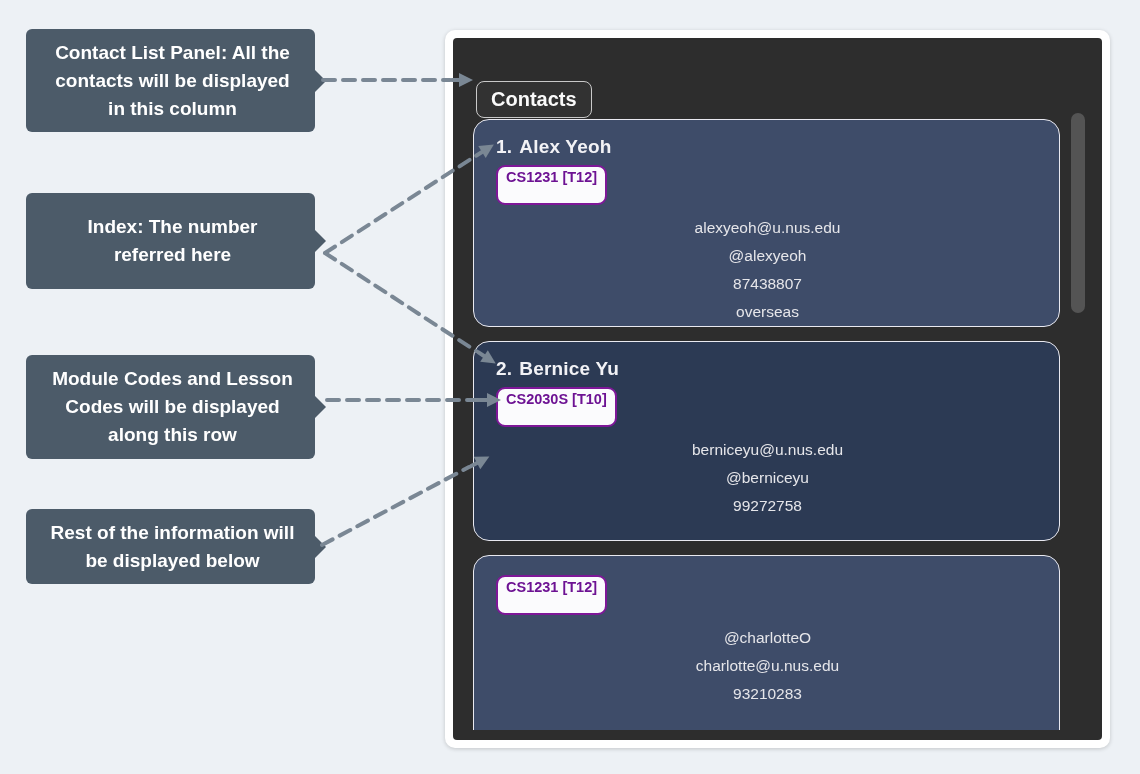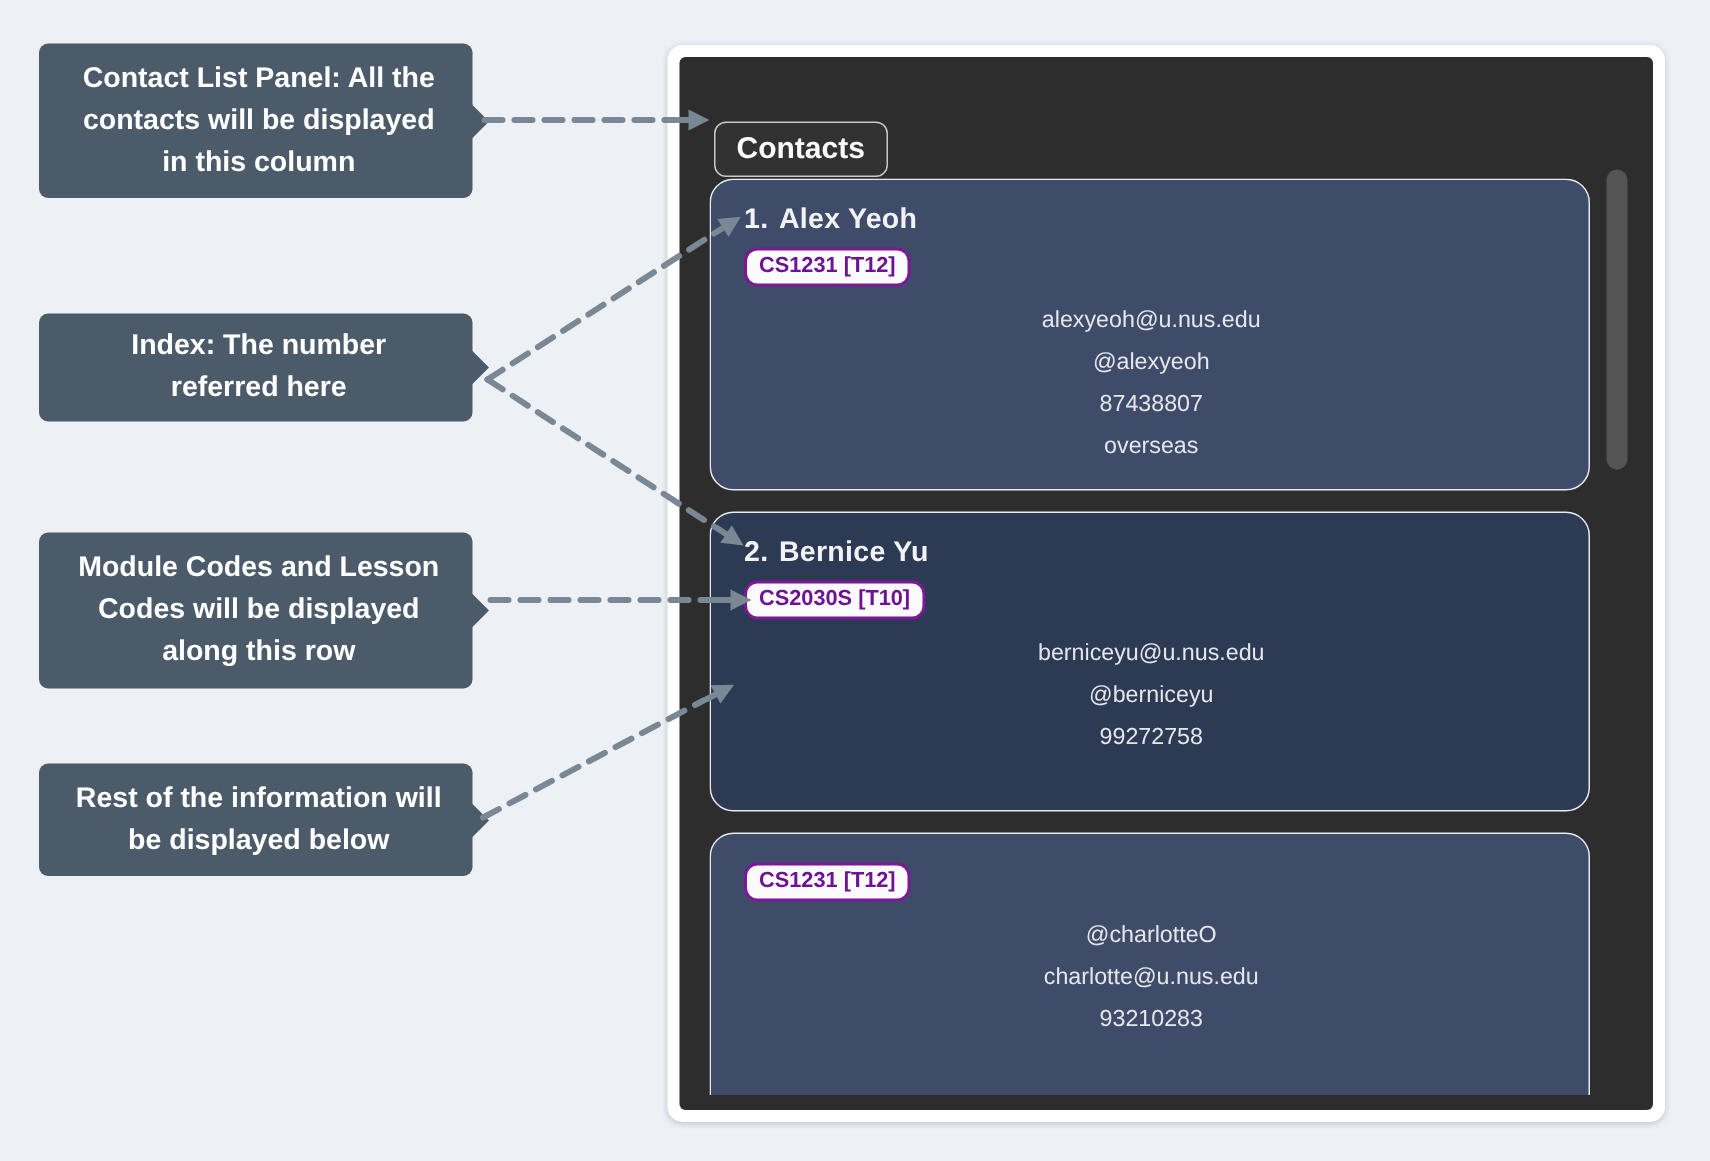--- a/index.html
+++ b/index.html
@@ -16,21 +16,21 @@
     font-weight:bold;font-size:19px;line-height:28px;
     padding:8px 20px 8px 24px;
     display:flex;align-items:center;text-align:center;
   }
   .callout::after{
     content:'';position:absolute;right:-11px;top:50%;transform:translateY(-50%);
     border-left:12px solid #4c5b69;
     border-top:12px solid transparent;border-bottom:12px solid transparent;
   }
   #callout-1{top:29px;height:103px;}
-  #callout-2{top:209px;height:72px;}
+  #callout-2{top:193px;height:96px;}
   #callout-3{top:355px;height:104px;}
   #callout-4{top:509px;height:75px;}
 
   
   .window{
     position:absolute;left:445px;top:30px;width:665px;height:718px;
     background:#ffffff;border-radius:10px;
     box-shadow:0 1px 4px rgba(0,0,0,.18);
   }
   .panel{
@@ -55,21 +55,21 @@
   }
   .card.odd{background:#3e4c69;height:208px;}
   .card.even{background:#2c3a54;height:200px;}
   .card.clipped{height:300px;}
   .name-row{font-size:19px;font-weight:600;letter-spacing:.2px;margin-top:4px;color:#f2f2f6;}
   .name-row .idx{margin-right:7px;}
   .tag{
     display:inline-block;margin-top:7px;
     background:#fbfbfd;border:2px solid #7e1798;border-radius:9px;
     color:#6d1293;font-weight:bold;font-size:14.5px;
-    padding:1px 8px 2px;line-height:19px;
+    padding:1px 8px 16px;line-height:19px;
   }
   .fields{margin-top:9px;font-size:15.5px;line-height:28px;color:#e6e6ea;text-align:center;}
   .scroll-thumb{
     position:absolute;right:17px;top:75px;width:14px;height:200px;
     background:#545454;border-radius:7px;
   }
 
   
   #connectors{position:absolute;left:0;top:0;pointer-events:none;}
   #connectors path{stroke:#7a8794;stroke-width:4;fill:none;

